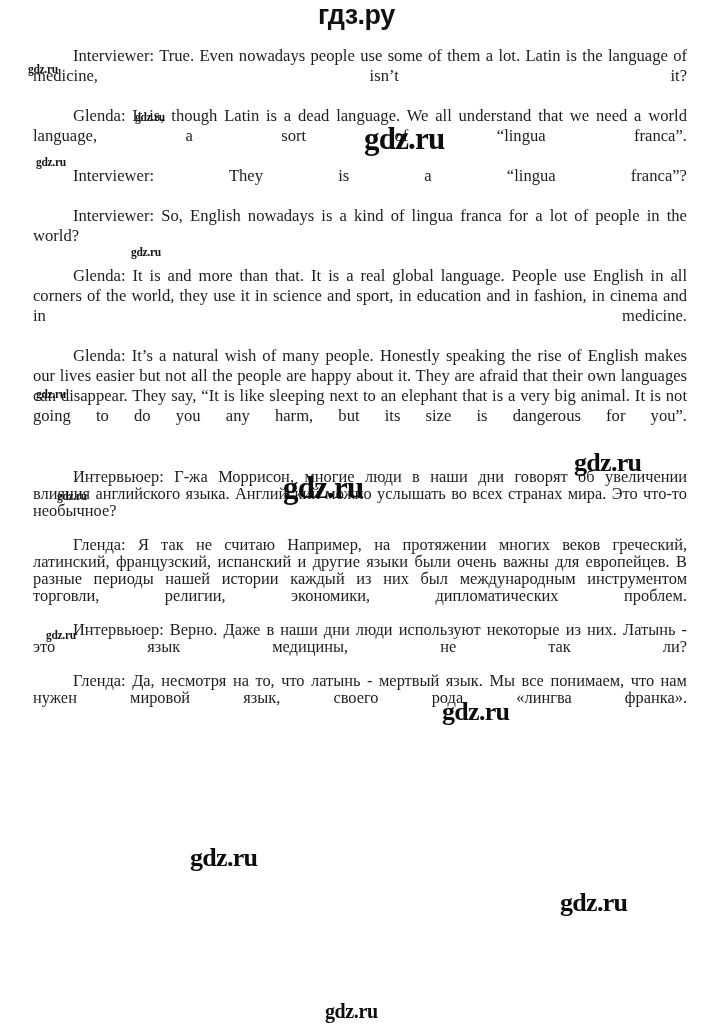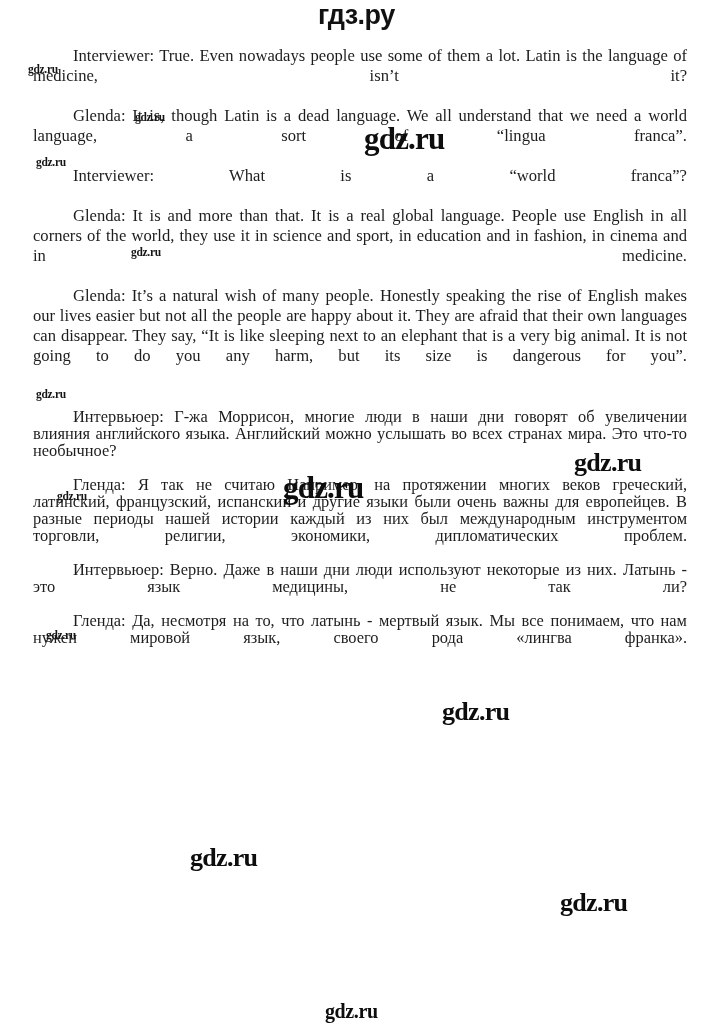--- a/index.html
+++ b/index.html
@@ -103,21 +103,22 @@
 <body>
 
 <div class="site-header">
   <div class="site-logo">гдз.ру</div>
 </div>
 
 <div class="page">
   <div id="en-block">
       <p class="para">Interviewer: True. Even nowadays people use some of them a lot. Latin is the language of medicine, isn’t it?</p>
       <p class="para">Glenda: It is, though Latin is a dead language. We all understand that we need a world language, a sort of “lingua franca”.</p>
-      <p class="para">Interviewer: What is a “world franca”?</p>
+      <p class="para">Interviewer: They is a “lingua franca”?</p>
+      <p class="para">Interviewer: So, English nowadays is a kind of lingua franca for a lot of people in the world?</p>
       <p class="para">Glenda: It is and more than that. It is a real global language. People use English in all corners of the world, they use it in science and sport, in education and in fashion, in cinema and in medicine.</p>
       <p class="para">Glenda: It’s a natural wish of many people. Honestly speaking the rise of English makes our lives easier but not all the people are happy about it. They are afraid that their own languages can disappear. They say, “It is like sleeping next to an elephant that is a very big animal. It is not going to do you any harm, but its size is dangerous for you”.</p>
     </div>
   <div class="block-gap"></div>
   <div id="ru-block">
       <p class="para ru">Интервьюер: Г-жа Моррисон, многие люди в наши дни говорят об увеличении влияния английского языка. Английский можно услышать во всех странах мира. Это что-то необычное?</p>
       <p class="para ru">Гленда: Я так не считаю Например, на протяжении многих веков греческий, латинский, французский, испанский и другие языки были очень важны для европейцев. В разные периоды нашей истории каждый из них был международным инструментом торговли, религии, экономики, дипломатических проблем.</p>
       <p class="para ru">Интервьюер: Верно. Даже в наши дни люди используют некоторые из них. Латынь - это язык медицины, не так ли?</p>
       <p class="para ru">Гленда: Да, несмотря на то, что латынь - мертвый язык. Мы все понимаем, что нам нужен мировой язык, своего рода «лингва франка».</p>
     </div>

